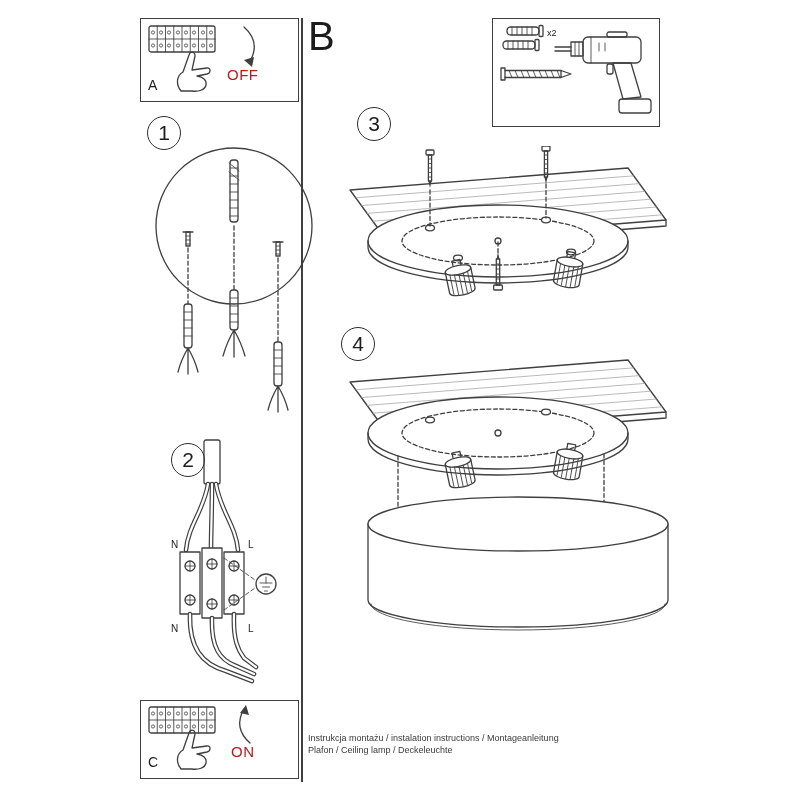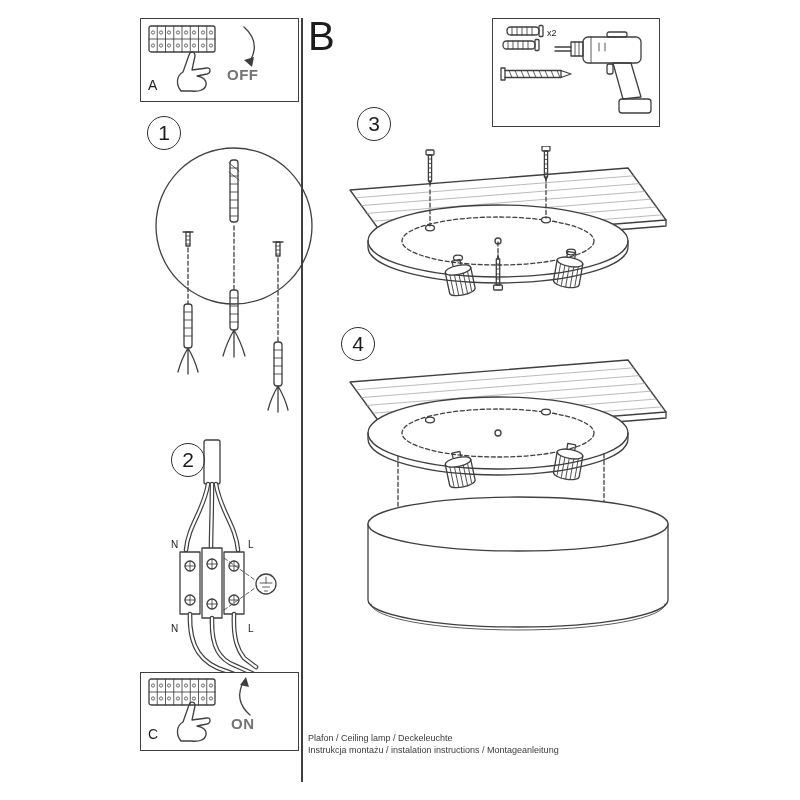--- a/index.html
+++ b/index.html
@@ -12,21 +12,21 @@
   .thin{stroke-width:0.85}
   .fw{fill:#fff}
   .fd{fill:#3f3f3f;stroke:none}
   .dash{stroke-dasharray:4 2.6}
   .grain{fill:none;stroke:#a8a8a8;stroke-width:0.8}
   .wo{fill:none;stroke:#3f3f3f;stroke-width:4.6;stroke-linecap:round}
   .wi{fill:none;stroke:#fff;stroke-width:2.2;stroke-linecap:round}
   .stepnum{position:absolute;width:32px;height:32px;border:1.6px solid #2e2e2e;border-radius:50%;
            display:flex;align-items:center;justify-content:center;font-size:21px;color:#1c1c1c;background:#fff}
   .corner-label{position:absolute;font-size:14px;color:#1c1c1c}
-  .action-label{position:absolute;font-size:15px;font-weight:700;letter-spacing:.5px;color:#737373}
+  .action-label{position:absolute;font-size:15px;font-weight:400;letter-spacing:.5px;color:#b91c1c}
   .letter-b{position:absolute;font-size:40px;font-weight:400;color:#1c1c1c}
   .footer{position:absolute;font-size:9px;line-height:12px;color:#3a3a3a}
   svg text{font-family:"Liberation Sans",sans-serif;fill:#222}
 </style>
 </head>
 <body>
 
 <div class="abs" style="left:301px;top:18px;width:1.5px;height:764px;background:#3f3f3f"></div>
 
 <div class="frame" style="left:140px;top:18px;width:157px;height:82px">
@@ -265,21 +265,21 @@
   </g>
   <path class="ln dash" d="M60,118 V172 M266,116 V164"></path>
   <g>
     <path d="M30,186 L30,262 A150,27 0 0 0 330,262 L330,186 Z" fill="#fff" stroke="none"></path>
     <path class="ln" d="M30,186 V262 M330,186 V262 M30,262 a150,27 0 0 0 300,0"></path>
     <path class="ln thin" d="M33,266 a147,26 0 0 0 294,0"></path>
     <ellipse class="ln fw" cx="180" cy="186" rx="150" ry="27"></ellipse>
   </g>
 </svg>
 
-<div class="frame" style="left:140px;top:672px;width:157px;height:77px">
+<div class="frame" style="left:140px;top:700px;width:157px;height:77px">
   <svg width="154" height="74" viewBox="0 0 154 74">
     <defs>
         <circle id="sC" r="1.6" fill="none" stroke="#3f3f3f" stroke-width="0.8"></circle>
       </defs>
     <g transform="translate(8,6)">
       <rect class="ln" x="0" y="0" width="66" height="26" rx="2"></rect>
       <path class="ln thin" d="M0,13 H66 M8.25,0 V26 M16.5,0 V26 M24.75,0 V26 M33,0 V26 M41.25,0 V26 M49.5,0 V26 M57.75,0 V26"></path>
       <use href="#sC" x="4" y="6.5"></use>
         <use href="#sC" x="12" y="6.5"></use>
         <use href="#sC" x="20" y="6.5"></use>
@@ -303,15 +303,15 @@
     <g>
       <path class="ln" d="M109,42 q-17,-15 -6,-34"></path>
       <polygon class="fd" points="99,12 105,4 108,14"></polygon>
     </g>
   </svg>
   <span class="action-label" style="left:90px;top:42px">ON</span>
   <span class="corner-label" style="left:7px;top:53px">C</span>
 </div>
 
 <div class="footer" style="left:308px;top:732px;width:400px">
+  <div>Instrukcja montażu / instalation instructions / Montageanleitung</div>
   <div>Plafon / Ceiling lamp / Deckeleuchte</div>
-  <div>Instrukcja montażu / instalation instructions / Montageanleitung</div>
 </div>
 
 </body></html>

